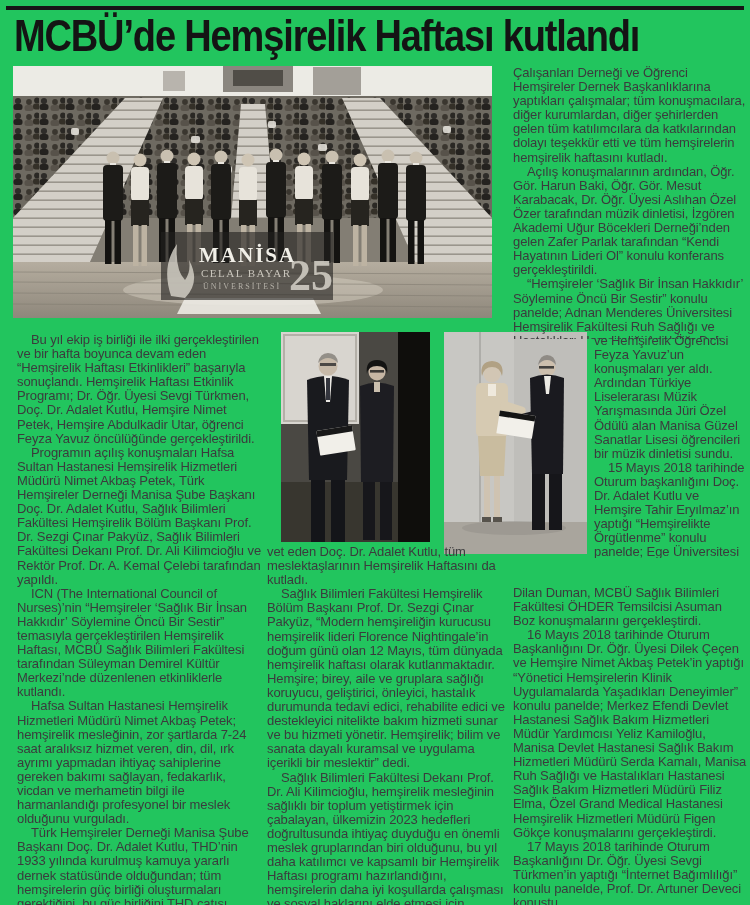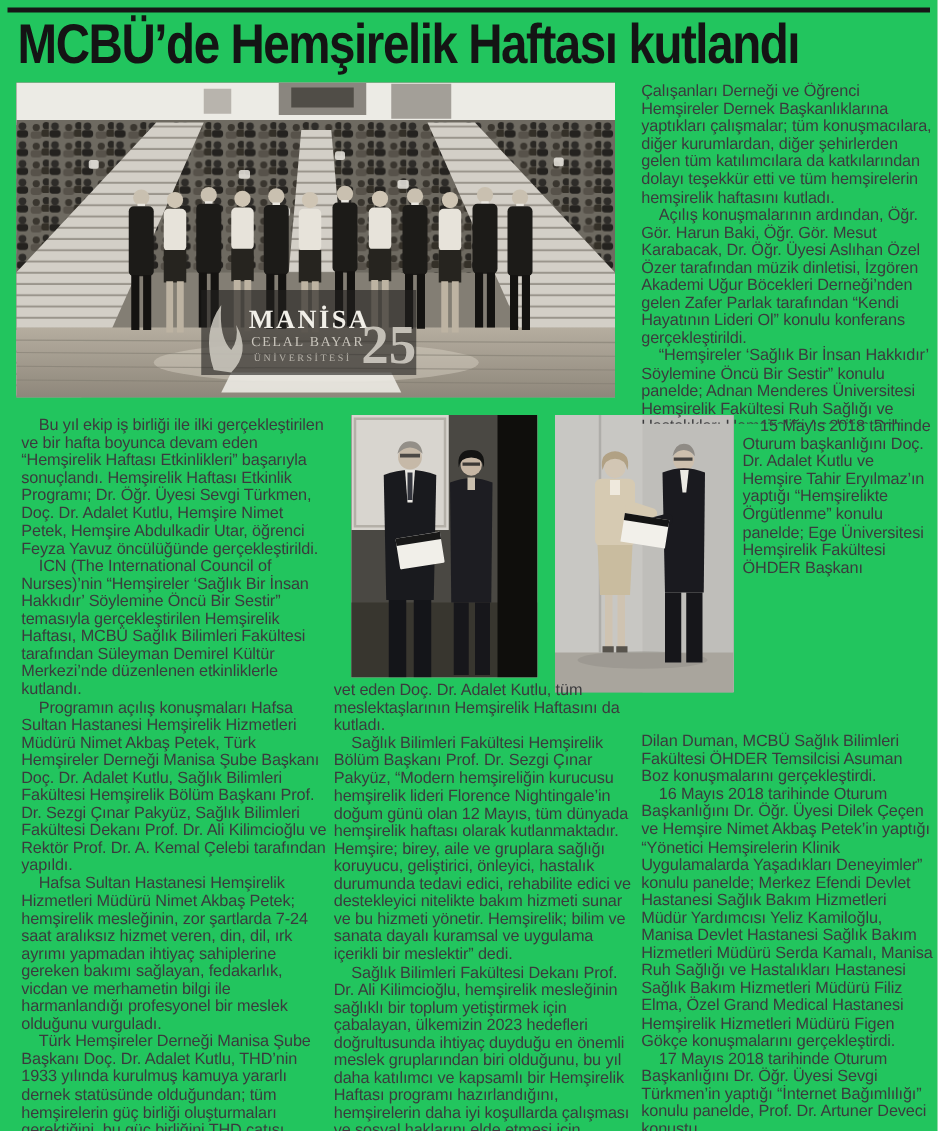--- a/index.html
+++ b/index.html
@@ -200,39 +200,40 @@
 
       <g transform="rotate(9 71 92)">
         <rect x="54" y="81" width="36" height="23" fill="#f2f0ea"></rect>
         <rect x="54" y="81" width="36" height="5.5" fill="#141414"></rect>
       </g>
     </svg>
   </div>
 
   <div class="col col-left">
     <p class="indent">Bu yıl ekip iş birliği ile ilki gerçekleştirilen ve bir hafta boyunca devam eden “Hemşirelik Haftası Etkinlikleri” başarıyla sonuçlandı. Hemşirelik Haftası Etkinlik Programı; Dr. Öğr. Üyesi Sevgi Türkmen, Doç. Dr. Adalet Kutlu, Hemşire Nimet Petek, Hemşire Abdulkadir Utar, öğrenci Feyza Yavuz öncülüğünde gerçekleştirildi.</p>
+    <p class="indent">Programın açılış konuşmaları Hafsa Sultan Hastanesi Hemşirelik Hizmetleri Müdürü Nimet Akbaş Petek, Türk Hemşireler Derneği Manisa Şube Başkanı Doç. Dr. Adalet Kutlu, Sağlık Bilimleri Fakültesi Hemşirelik Bölüm Başkanı Prof. Dr. Sezgi Çınar Pakyüz, Sağlık Bilimleri Fakültesi Dekanı Prof. Dr. Ali Kilimcioğlu ve Rektör Prof. Dr. A. Kemal Çelebi tarafından yapıldı.</p>
     <p class="indent">ICN (The International Council of Nurses)’nin “Hemşireler ‘Sağlık Bir İnsan Hakkıdır’ Söylemine Öncü Bir Sestir” temasıyla gerçekleştirilen Hemşirelik Haftası, MCBÜ Sağlık Bilimleri Fakültesi tarafından Süleyman Demirel Kültür Merkezi’nde düzenlenen etkinliklerle kutlandı.</p>
-    <p class="indent">Programın açılış konuşmaları Hafsa Sultan Hastanesi Hemşirelik Hizmetleri Müdürü Nimet Akbaş Petek, Türk Hemşireler Derneği Manisa Şube Başkanı Doç. Dr. Adalet Kutlu, Sağlık Bilimleri Fakültesi Hemşirelik Bölüm Başkanı Prof. Dr. Sezgi Çınar Pakyüz, Sağlık Bilimleri Fakültesi Dekanı Prof. Dr. Ali Kilimcioğlu ve Rektör Prof. Dr. A. Kemal Çelebi tarafından yapıldı.</p>
     <p class="indent">Hafsa Sultan Hastanesi Hemşirelik Hizmetleri Müdürü Nimet Akbaş Petek; hemşirelik mesleğinin, zor şartlarda 7-24 saat aralıksız hizmet veren, din, dil, ırk ayrımı yapmadan ihtiyaç sahiplerine gereken bakımı sağlayan, fedakarlık, vicdan ve merhametin bilgi ile harmanlandığı profesyonel bir meslek olduğunu vurguladı.</p>
     <p class="indent">Türk Hemşireler Derneği Manisa Şube Başkanı Doç. Dr. Adalet Kutlu, THD’nin 1933 yılında kurulmuş kamuya yararlı dernek statüsünde olduğundan; tüm hemşirelerin güç birliği oluşturmaları gerektiğini, bu güç birliğini THD çatısı altında gerçekleştirmenin mümkün olduğunu belirterek, THD Manisa Şubesi’nin çalışmalarından ve projelerinden bahsetti. Tüm hemşireleri THD üyeliğine da-</p>
   </div>
 
   <div class="col col-mid">
     <p>vet eden Doç. Dr. Adalet Kutlu, tüm meslektaşlarının Hemşirelik Haftasını da kutladı.</p>
     <p class="indent">Sağlık Bilimleri Fakültesi Hemşirelik Bölüm Başkanı Prof. Dr. Sezgi Çınar Pakyüz, “Modern hemşireliğin kurucusu hemşirelik lideri Florence Nightingale’in doğum günü olan 12 Mayıs, tüm dünyada hemşirelik haftası olarak kutlanmaktadır. Hemşire; birey, aile ve gruplara sağlığı koruyucu, geliştirici, önleyici, hastalık durumunda tedavi edici, rehabilite edici ve destekleyici nitelikte bakım hizmeti sunar ve bu hizmeti yönetir. Hemşirelik; bilim ve sanata dayalı kuramsal ve uygulama içerikli bir meslektir” dedi.</p>
     <p class="indent">Sağlık Bilimleri Fakültesi Dekanı Prof. Dr. Ali Kilimcioğlu, hemşirelik mesleğinin sağlıklı bir toplum yetiştirmek için çabalayan, ülkemizin 2023 hedefleri doğrultusunda ihtiyaç duyduğu en önemli meslek gruplarından biri olduğunu, bu yıl daha katılımcı ve kapsamlı bir Hemşirelik Haftası programı hazırlandığını, hemşirelerin daha iyi koşullarda çalışması ve sosyal haklarını elde etmesi için çabalayan sivil toplum kurumlarının etkinliği iş birliği içinde düzenlediğini belirtti. Kilimcioğlu; Manisa Türk Hemşireler Derneği, Sağlık</p>
   </div>
 
   <div class="col col-right-top">
     <p>Çalışanları Derneği ve Öğrenci Hemşireler Dernek Başkanlıklarına yaptıkları çalışmalar; tüm konuşmacılara, diğer kurumlardan, diğer şehirlerden gelen tüm katılımcılara da katkılarından dolayı teşekkür etti ve tüm hemşirelerin hemşirelik haftasını kutladı.</p>
     <p class="indent">Açılış konuşmalarının ardından, Öğr. Gör. Harun Baki, Öğr. Gör. Mesut Karabacak, Dr. Öğr. Üyesi Aslıhan Özel Özer tarafından müzik dinletisi, İzgören Akademi Uğur Böcekleri Derneği’nden gelen Zafer Parlak tarafından “Kendi Hayatının Lideri Ol” konulu konferans gerçekleştirildi.</p>
     <p class="indent">“Hemşireler ‘Sağlık Bir İnsan Hakkıdır’ Söylemine Öncü Bir Sestir” konulu panelde; Adnan Menderes Üniversitesi Hemşirelik Fakültesi Ruh Sağlığı ve Hastalıkları Hemşireliği Anabilim Dalı Başkanı Prof. Dr. Fatma Demirkıran, Hemşire Abdulkadir Utar</p>
   </div>
 
   <div class="col col-right-narrow">
+    <p>ve Hemşirelik Öğrencisi Feyza Yavuz’un konuşmaları yer aldı. Ardından Türkiye Liselerarası Müzik Yarışmasında Jüri Özel Ödülü alan Manisa Güzel Sanatlar Lisesi öğrencileri bir müzik dinletisi sundu.</p>
     <p class="indent">15 Mayıs 2018 tarihinde Oturum başkanlığını Doç. Dr. Adalet Kutlu ve Hemşire Tahir Eryılmaz’ın yaptığı “Hemşirelikte Örgütlenme” konulu panelde; Ege Üniversitesi Hemşirelik Fakültesi ÖHDER Başkanı</p>
   </div>
 
   <div class="col col-right-bottom">
     <p>Dilan Duman, MCBÜ Sağlık Bilimleri Fakültesi ÖHDER Temsilcisi Asuman Boz konuşmalarını gerçekleştirdi.</p>
     <p class="indent">16 Mayıs 2018 tarihinde Oturum Başkanlığını Dr. Öğr. Üyesi Dilek Çeçen ve Hemşire Nimet Akbaş Petek’in yaptığı “Yönetici Hemşirelerin Klinik Uygulamalarda Yaşadıkları Deneyimler” konulu panelde; Merkez Efendi Devlet Hastanesi Sağlık Bakım Hizmetleri Müdür Yardımcısı Yeliz Kamiloğlu, Manisa Devlet Hastanesi Sağlık Bakım Hizmetleri Müdürü Serda Kamalı, Manisa Ruh Sağlığı ve Hastalıkları Hastanesi Sağlık Bakım Hizmetleri Müdürü Filiz Elma, Özel Grand Medical Hastanesi Hemşirelik Hizmetleri Müdürü Figen Gökçe konuşmalarını gerçekleştirdi.</p>
     <p class="indent">17 Mayıs 2018 tarihinde Oturum Başkanlığını Dr. Öğr. Üyesi Sevgi Türkmen’in yaptığı “İnternet Bağımlılığı” konulu panelde, Prof. Dr. Artuner Deveci konuştu.</p>
     <p class="indent">
       <span>Hemşirelik Haftası Etkinlikleri boyunca konuşmacılara, organizasyonda emeği geçen öğretim elemanları ve öğrencilere teşekkür belgeleri verildi.</span>
       

